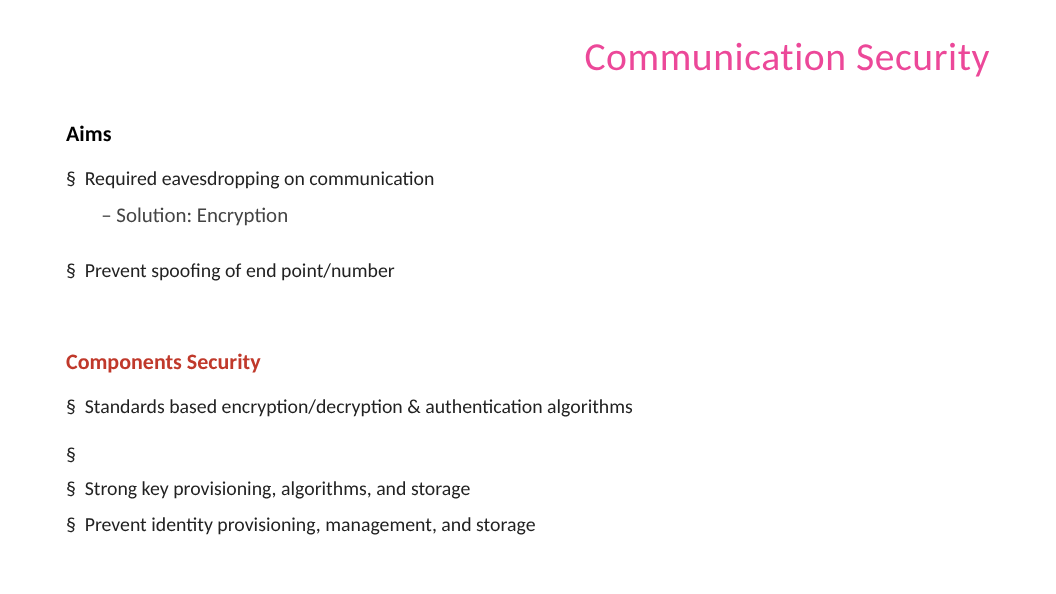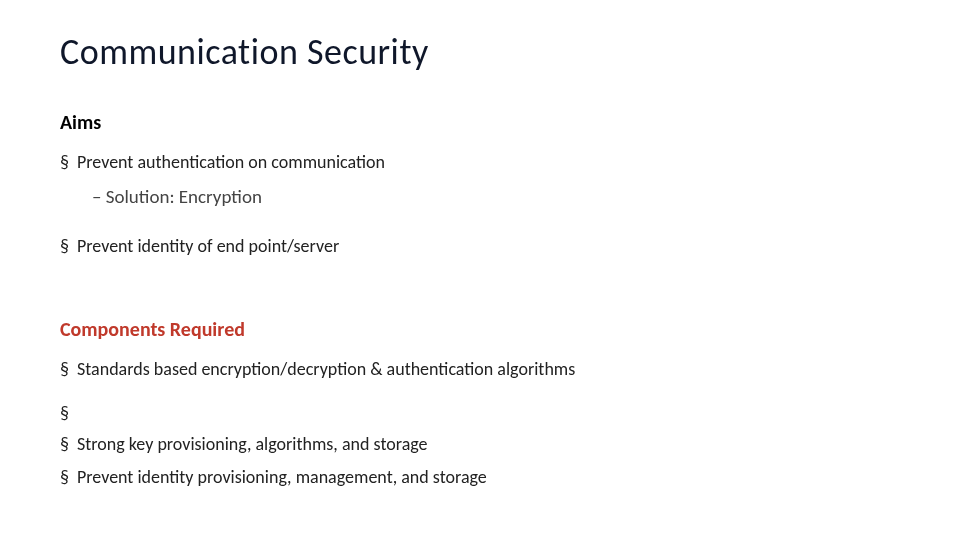--- a/index.html
+++ b/index.html
@@ -18,24 +18,24 @@
 
     .slide {
       width: 960px;
       height: 540px;
       padding: 30px 60px 40px 60px;
       display: flex;
       flex-direction: column;
     }
 
     .title {
-      text-align: left;
+      text-align: right;
       font-size: 36px;
       font-weight: 400;
-      color: #0f172a;
+      color: #ec4899;
       margin-bottom: 36px;
       letter-spacing: 0.5px;
     }
 
     .content-area {
       display: flex;
       flex-direction: column;
       gap: 24px;
       flex: 1;
     }
@@ -121,37 +121,37 @@
 <div class="slide">
   <h1 class="title">Communication Security</h1>
 
   <div class="content-area">
 
     <div class="column">
       <div class="column-header aims-header">Aims</div>
 
       <div class="bullet-item">
         <span class="bullet-symbol">§</span>
-        <span class="bullet-text">Prevent authentication on communication</span>
+        <span class="bullet-text">Required eavesdropping on communication</span>
       </div>
       <div class="sub-bullet">
         <span class="sub-bullet-dash"></span>
         <span class="sub-bullet-text">– Solution: Encryption</span>
       </div>
 
       <div class="spacer"></div>
 
       <div class="bullet-item">
         <span class="bullet-symbol">§</span>
-        <span class="bullet-text">Prevent identity of end point/server</span>
+        <span class="bullet-text">Prevent spoofing of end point/number</span>
       </div>
     </div>
 
     <div class="column">
-      <div class="column-header components-header">Components Required</div>
+      <div class="column-header components-header">Components Security</div>
 
       <div class="bullet-item">
         <span class="components-bullet-symbol">§</span>
         <span class="bullet-text">Standards based encryption/decryption &amp; authentication algorithms</span>
       </div>
 
       <div class="spacer"></div>
 
       <div class="bullet-item">
         <span class="components-bullet-symbol">§</span>

